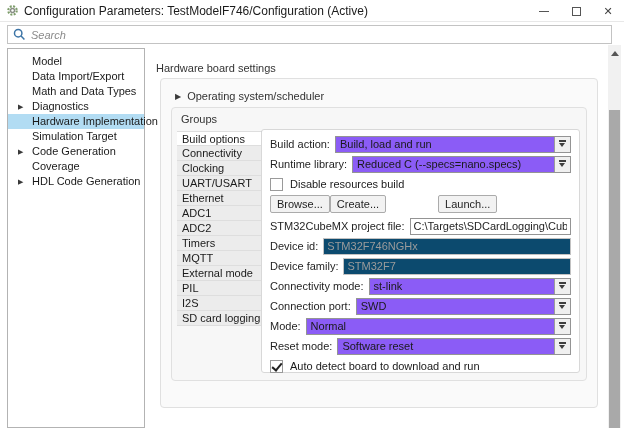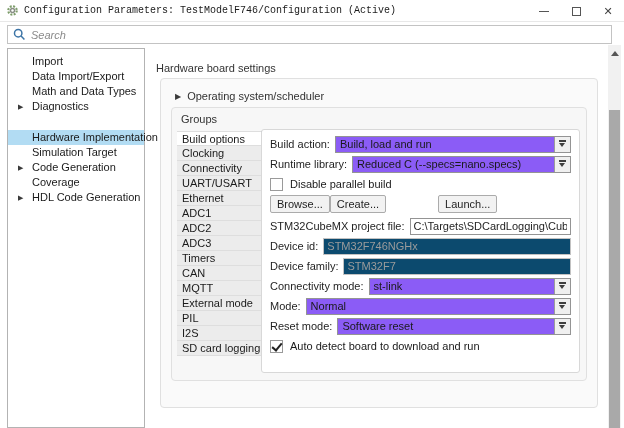--- a/index.html
+++ b/index.html
@@ -3,41 +3,41 @@
 <meta charset="utf-8">
 <style>
   * { margin:0; padding:0; box-sizing:border-box; }
   html,body { width:624px; height:428px; overflow:hidden; background:#fff;
     font-family:"Liberation Sans", sans-serif; font-size:11px; color:#1a1a1a; }
 
   
   .titlebar { position:absolute; left:0; top:0; width:624px; height:22px; background:#fff;
     border-bottom:1px solid #e8e8e8; display:flex; align-items:center; padding-left:6px; }
   .titlebar .app-icon { width:13px; height:13px; margin-right:5px; flex:0 0 auto; }
-  .titlebar .title { font-size:10px; color:#1b1b1b;font-family:Liberation Mono, monospace; }
+  .titlebar .title { font-size:12px; color:#1b1b1b; }
   .win-controls { position:absolute; right:0; top:0; height:22px; display:flex; }
   .win-btn { width:32px; height:22px; display:flex; align-items:center; justify-content:center;
     color:#444; font-size:11px; }
   .max-glyph { width:9px; height:9px; border:1px solid #555; display:inline-block; }
   .min-glyph { width:10px; height:0; border-top:1px solid #555; display:inline-block; }
 
   
   .searchbar { position:absolute; left:7px; top:25px; width:605px; height:19px;
     border:1px solid #c3c3c3; background:#fff; display:flex; align-items:center; padding:0 5px; }
   .searchbar svg { flex:0 0 auto; margin-right:5px; }
   .searchbar input { border:0; outline:0; flex:1; font-family:"Liberation Sans",sans-serif;
     font-size:11px; font-style:italic; color:#555; background:transparent; }
   .searchbar input::placeholder { color:#8a8a8a; font-style:italic; }
 
   
   .sidebar { position:absolute; left:7px; top:48px; width:138px; bottom:0;
     border:1px solid #b3b3b3; background:#fff; padding-top:5px; }
   .sb-item { position:relative; height:15px; line-height:15px; padding-left:24px;
     white-space:nowrap; cursor:default; }
-  .sb-item.selected { background:#b2dcf3;margin-top:16px; }
+  .sb-item.selected { background:#b2dcf3; }
   .sb-item .tri { position:absolute; left:10px; top:0; font-size:7px; color:#3a3a3a;
     line-height:15px; }
 
   
   .heading { position:absolute; left:156px; top:62px; color:#333; }
   .outer-panel { position:absolute; left:160px; top:78px; width:438px; height:330px;
     background:#fafafa; border:1px solid #e0e0e0; border-radius:4px; }
   .section-row { position:absolute; left:14px; display:flex; align-items:center; color:#333;
     cursor:default; }
   .section-row .sec-arrow { font-size:8px; color:#3a3a3a; margin-right:6px; }
@@ -120,21 +120,21 @@
 <div class="searchbar">
   <svg width="13" height="13" viewBox="0 0 14 14">
     <circle cx="5.6" cy="5.6" r="4" fill="none" stroke="#3c74a6" stroke-width="1.6"></circle>
     <line x1="8.7" y1="8.7" x2="12.3" y2="12.3" stroke="#3c74a6" stroke-width="1.6"></line>
   </svg>
   <input type="text" placeholder="Search" style="">
 </div>
 
 <div class="sidebar">
   <div>
-      <div class="sb-item"><span>Import</span></div>
+      <div class="sb-item"><span>Model</span></div>
       <div class="sb-item"><span>Data Import/Export</span></div>
       <div class="sb-item"><span>Math and Data Types</span></div>
       <div class="sb-item"><span class="tri">▶</span><span>Diagnostics</span></div>
       <div class="sb-item selected"><span>Hardware Implementation</span></div>
       <div class="sb-item"><span>Simulation Target</span></div>
       <div class="sb-item"><span class="tri">▶</span><span>Code Generation</span></div>
       <div class="sb-item"><span>Coverage</span></div>
       <div class="sb-item"><span class="tri">▶</span><span>HDL Code Generation</span></div>
     </div>
 </div>
@@ -148,29 +148,27 @@
   </div>
   <div class="section-row sec-expanded">
     <span class="sec-arrow">▼</span>
     <span>Target hardware resources</span>
   </div>
 
   <div class="inner-panel">
     <div class="groups-label">Groups</div>
     <div class="group-list">
         <div class="grp-item selected">Build options</div>
+        <div class="grp-item">Connectivity</div>
         <div class="grp-item">Clocking</div>
-        <div class="grp-item">Connectivity</div>
         <div class="grp-item">UART/USART</div>
         <div class="grp-item">Ethernet</div>
         <div class="grp-item">ADC1</div>
         <div class="grp-item">ADC2</div>
-        <div class="grp-item">ADC3</div>
         <div class="grp-item">Timers</div>
-        <div class="grp-item">CAN</div>
         <div class="grp-item">MQTT</div>
         <div class="grp-item">External mode</div>
         <div class="grp-item">PIL</div>
         <div class="grp-item">I2S</div>
         <div class="grp-item">SD card logging</div>
       </div>
 
     <div class="form-panel">
 
       <div class="frow">
@@ -188,21 +186,21 @@
         <div class="combo">
           <span class="combo-text">Reduced C (--specs=nano.specs)</span>
           <span class="combo-btn">
               <span class="dd-arrow"></span>
             </span>
         </div>
       </div>
 
       <div class="frow">
         <span class="cb"></span>
-        <span>Disable parallel build</span>
+        <span>Disable resources build</span>
       </div>
 
       <div class="frow btn-row">
         <button class="btn">Browse...</button>
         <button class="btn btn-create">Create...</button>
         <button class="btn btn-launch">Launch...</button>
       </div>
 
       <div class="frow">
         <label>STM32CubeMX project file:</label>
@@ -222,20 +220,29 @@
       <div class="frow">
         <label>Connectivity mode:</label>
         <div class="combo">
           <span class="combo-text">st-link</span>
           <span class="combo-btn">
               <span class="dd-arrow"></span>
             </span>
         </div>
       </div>
 
+      <div class="frow">
+        <label>Connection port:</label>
+        <div class="combo">
+          <span class="combo-text">SWD</span>
+          <span class="combo-btn">
+              <span class="dd-arrow"></span>
+            </span>
+        </div>
+      </div>
 
       <div class="frow">
         <label>Mode:</label>
         <div class="combo">
           <span class="combo-text">Normal</span>
           <span class="combo-btn">
               <span class="dd-arrow"></span>
             </span>
         </div>
       </div>

